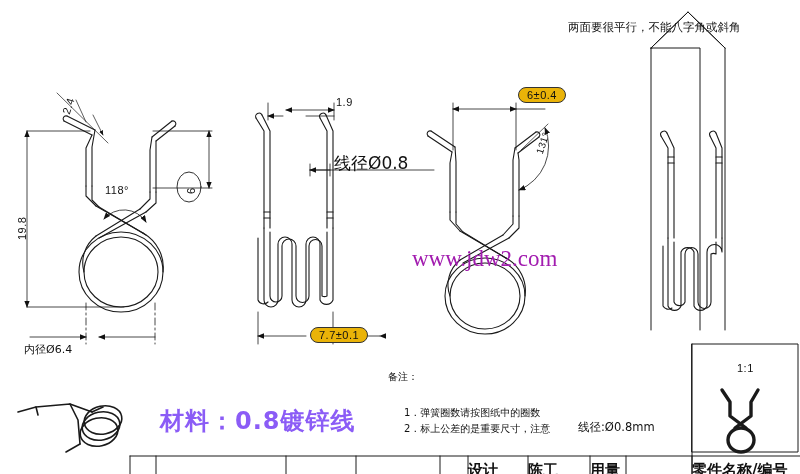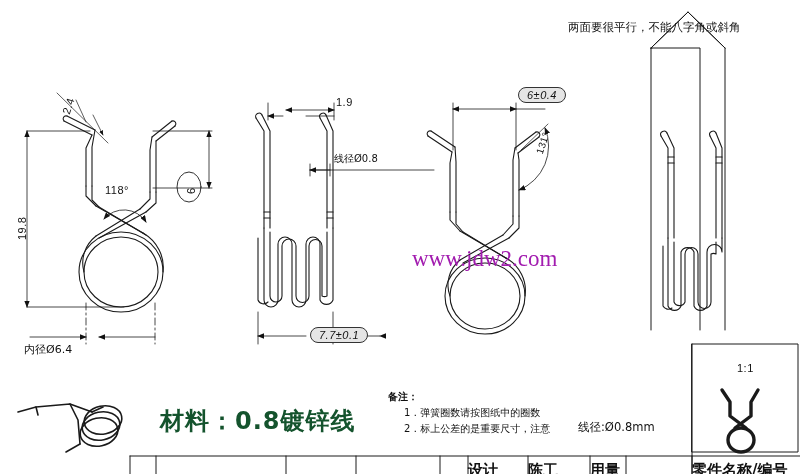--- a/index.html
+++ b/index.html
@@ -6,28 +6,28 @@
   body{
     width:800px;height:474px;background:#ffffff;overflow:hidden;
     font-family:"Liberation Sans", sans-serif;color:#1a1a1a;position:relative;
   }
   #sheet{position:absolute;left:0;top:0;width:736px;height:474px;}
   svg{position:absolute;left:0;top:0;}
   .lbl{position:absolute;font-family:"Liberation Sans",sans-serif;white-space:nowrap;}
   .dim{font-size:11px;letter-spacing:.5px;color:#111;}
   .dimsm{font-size:10px;letter-spacing:.4px;color:#111;}
   .cn{font-family:"DejaVu Sans","Liberation Sans",sans-serif;font-size:11px;color:#111;}
-  .boxed{border:1px solid #333;border-radius:9px;padding:1px 8px;background:#e5e5e5;font-style:italic;}
+  .boxed{border:1px solid #333;border-radius:9px;padding:1px 8px;background:#eab308;}
   .watermark{
     position:absolute;font-size:23px;color:#a21caf;font-weight:400;
     font-family:"Liberation Serif",serif;letter-spacing:0px;
   }
   .material{
     position:absolute;font-family:"DejaVu Sans","Liberation Sans",sans-serif;
-    font-size:24px;color:#14532d;font-weight:700;letter-spacing:1px;
+    font-size:24px;color:#8b5cf6;font-weight:700;letter-spacing:1px;
   }
   .note-head{font-family:"DejaVu Sans","Liberation Sans",sans-serif;font-size:10px;}
   .tb-cell{font-family:"DejaVu Sans","Liberation Sans",sans-serif;font-size:15px;
            font-weight:700;color:#111;text-align:left;}
   .rot90{transform:rotate(-90deg);transform-origin:left top;}
   .rot-70{transform:rotate(-72deg);transform-origin:left top;}
 </style>
 </head>
 <body>
 
@@ -238,33 +238,33 @@
   <div class="lbl dim rot90" style="left:16px;top:240px;">19.8</div>
 
   <div class="lbl dim" style="left:105px;top:184px;">118°</div>
 
   <div class="lbl dim rot90" style="left:185px;top:194px;">6</div>
 
   <div class="lbl cn" style="left:24px;top:342px;font-size:11px;">内径Ø6.4</div>
 
   <div class="lbl dim" style="left:336px;top:96px;">1.9</div>
 
-  <div class="lbl cn" style="left:334px;top:152px;font-size:10px;">线径Ø0.8</div>
+  <div class="lbl cn" style="left:334px;top:152px;font-size:17px;">线径Ø0.8</div>
 
   <div class="lbl dim boxed" style="left:310px;top:327px;">7.7±0.1</div>
 
   <div class="lbl dim boxed" style="left:518px;top:87px;">6±0.4</div>
 
   <div class="lbl dimsm rot-70" style="left:534px;top:152px;">131°</div>
 
   <div class="watermark" style="left:412px;top:246px;">www.jdw2.com</div>
 
   <div class="material" style="left:160px;top:405px;">材料：0.8镀锌线</div>
 
-  <div class="lbl cn note-head" style="left:388px;top:390px;font-weight:bold;">备注：</div>
+  <div class="lbl cn note-head" style="left:388px;top:370px;">备注：</div>
   <div class="lbl cn note-head" style="left:404px;top:406px;">1．弹簧圈数请按图纸中的圈数</div>
   <div class="lbl cn note-head" style="left:404px;top:422px;">2．标上公差的是重要尺寸，注意</div>
 
   <div class="lbl cn" style="left:578px;top:420px;font-size:11.5px;">线径:Ø0.8mm</div>
 
   <div class="lbl dim" style="left:737px;top:362px;">1:1</div>
 
   <svg width="64" height="74" style="left:712px;top:382px;position:absolute;">
     <g stroke="#1a1a1a" fill="none" stroke-width="3.4" stroke-linecap="round" stroke-linejoin="round">
       <path d="M10,8 L18,20 L18,34 L34,46"></path>

